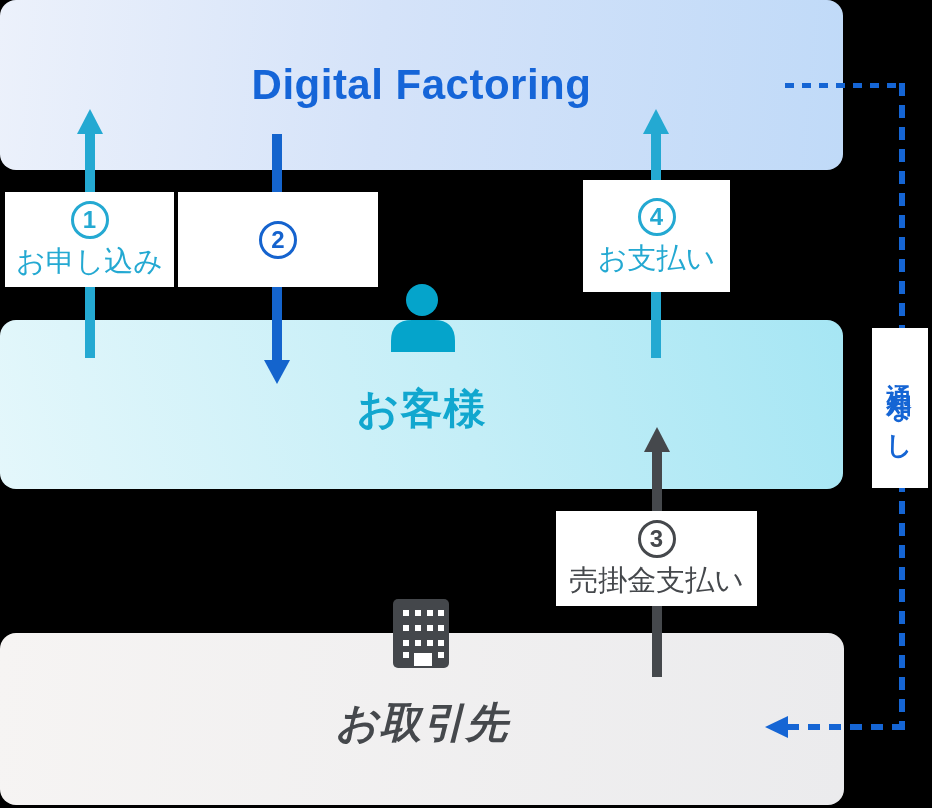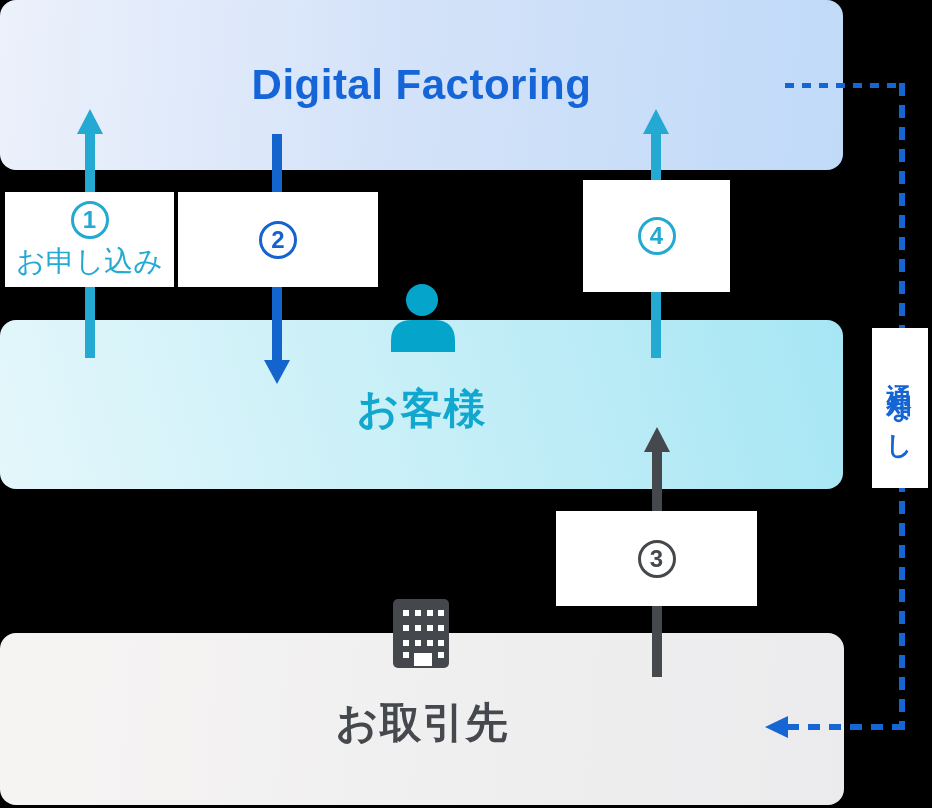--- a/index.html
+++ b/index.html
@@ -7,21 +7,21 @@
     position:relative;width:932px;height:808px;background:#000;
     overflow:hidden;font-family:"Liberation Sans",sans-serif;
   }
   
   .actor-box{position:absolute;left:0;border-radius:16px;display:flex;align-items:center;justify-content:center;}
   .factoring-box{top:0;width:843px;height:170px;background:linear-gradient(95deg,#ECF1FB 0%,#D5E3F9 45%,#C0DAF8 100%);}
   .customer-box{top:320px;width:843px;height:169px;background:linear-gradient(75deg,#E4F7FB 0%,#C4EEF7 55%,#A6E6F4 100%);}
   .partner-box{top:633px;width:844px;height:172px;background:linear-gradient(95deg,#F6F4F3 0%,#EBEBED 100%);}
   .factoring-title{font-size:42px;font-weight:bold;color:#1565D8;letter-spacing:0.5px;}
   .customer-title{font-size:42px;font-weight:bold;color:#11A7CF;padding-top:8px;letter-spacing:1px;}
-  .partner-title{font-size:42px;font-weight:bold;color:#45484C;padding-top:8px;letter-spacing:1px;}
+  .partner-title{font-size:42px;font-weight:bold;color:#45484C;padding-top:8px;letter-spacing:1px;font-style:italic;}
   
   .arrow-line{position:absolute;width:10px;}
   .tri{position:absolute;width:0;height:0;}
   .a1-line{left:85px;top:128px;height:230px;background:#24A9D2;}
   .a1-head{left:77px;top:109px;border-left:13px solid transparent;border-right:13px solid transparent;border-bottom:25px solid #24A9D2;}
   .a2-line{left:272px;top:134px;height:228px;background:#1464CD;}
   .a2-head{left:264px;top:360px;border-left:13px solid transparent;border-right:13px solid transparent;border-top:24px solid #1464CD;}
   .a3-line{left:652px;top:446px;height:231px;background:#45484C;}
   .a3-head{left:644px;top:427px;border-left:13px solid transparent;border-right:13px solid transparent;border-bottom:25px solid #45484C;}
   .a4-line{left:651px;top:128px;height:230px;background:#24A9D2;}
@@ -98,26 +98,28 @@
   <div class="step-box step2">
     <div class="step-circle c-blue">
       <span>2</span>
     </div>
   </div>
 
   <div class="step-box step3">
     <div class="step-circle c-dark">
       <span>3</span>
     </div>
+    <div class="step-label c-dark">売掛金支払い</div>
   </div>
 
   <div class="step-box step4">
     <div class="step-circle c-cyan">
       <span>4</span>
     </div>
+    <div class="step-label c-cyan">お支払い</div>
   </div>
 
   <div class="side-note">
     <div class="side-note-text">通知なし</div>
   </div>
 
   <svg class="person-icon" viewBox="0 0 64 68" xmlns="http://www.w3.org/2000/svg">
     <circle cx="31" cy="16" r="16" fill="#05A4CB"></circle>
     <path d="M0 68 L0 57 Q0 36 21 36 L43 36 Q64 36 64 57 L64 68 Z" fill="#05A4CB"></path>
   </svg>

